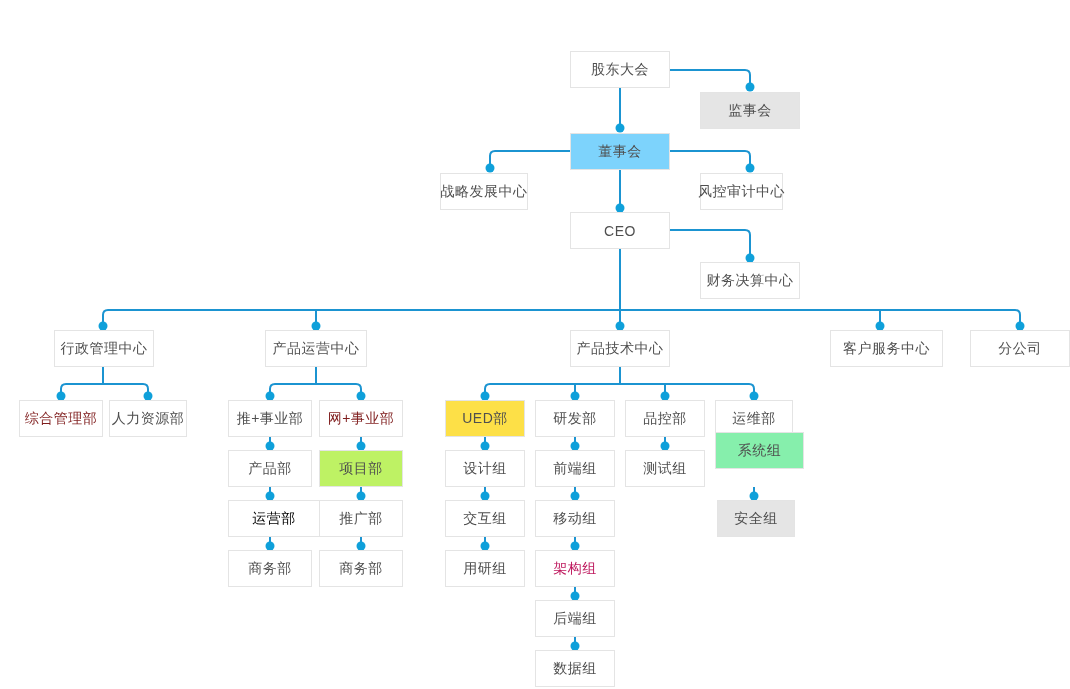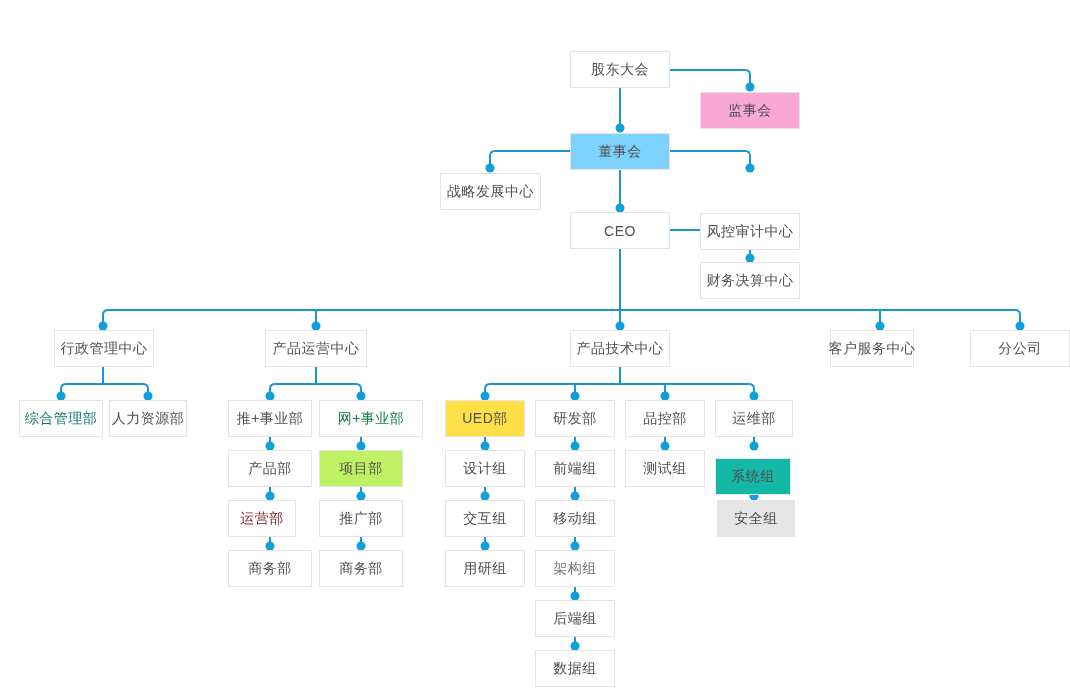--- a/index.html
+++ b/index.html
@@ -109,50 +109,50 @@
       <circle cx="575" cy="496" r="4.5" fill="#0fa0da"></circle>
       <circle cx="575" cy="546" r="4.5" fill="#0fa0da"></circle>
       <circle cx="575" cy="596" r="4.5" fill="#0fa0da"></circle>
       <circle cx="575" cy="646" r="4.5" fill="#0fa0da"></circle>
       <circle cx="665" cy="446" r="4.5" fill="#0fa0da"></circle>
       <circle cx="754" cy="446" r="4.5" fill="#0fa0da"></circle>
       <circle cx="754" cy="496" r="4.5" fill="#0fa0da"></circle>
     </svg>
   <div id="nodes-layer">
       <div class="org-node" style="left: 570px; top: 51px; width: 100px; height: 37px; border-color: rgb(228, 228, 228); background: rgb(255, 255, 255); color: rgb(79, 79, 79);">股东大会</div>
-      <div class="org-node" style="left: 700px; top: 92px; width: 100px; height: 37px; border-color: rgb(228, 228, 228); background: #f9a8d4; color: rgb(79, 79, 79);">监事会</div>
+      <div class="org-node" style="left: 700px; top: 92px; width: 100px; height: 37px; border-color: rgb(228, 228, 228); background: #e5e5e5; color: rgb(79, 79, 79);">监事会</div>
       <div class="org-node" style="left: 570px; top: 133px; width: 100px; height: 37px; border-color: rgb(228, 228, 228); background: #7dd3fc; color: rgb(79, 79, 79);">董事会</div>
-      <div class="org-node" style="left: 440px; top: 173px; width: 101px; height: 37px; border-color: rgb(228, 228, 228); background: rgb(255, 255, 255); color: rgb(79, 79, 79);">战略发展中心</div>
-      <div class="org-node" style="left: 700px; top: 173px; width: 100px; height: 37px; border-color: rgb(228, 228, 228); background: rgb(255, 255, 255); color: rgb(79, 79, 79); margin-top: 40px;">风控审计中心</div>
+      <div class="org-node" style="left: 440px; top: 173px; width: 88px; height: 37px; border-color: rgb(228, 228, 228); background: rgb(255, 255, 255); color: rgb(79, 79, 79);">战略发展中心</div>
+      <div class="org-node" style="left: 700px; top: 173px; width: 83px; height: 37px; border-color: rgb(228, 228, 228); background: rgb(255, 255, 255); color: rgb(79, 79, 79);">风控审计中心</div>
       <div class="org-node" style="left: 570px; top: 212px; width: 100px; height: 37px; border-color: rgb(228, 228, 228); background: rgb(255, 255, 255); color: rgb(79, 79, 79);">CEO</div>
       <div class="org-node" style="left: 700px; top: 262px; width: 100px; height: 37px; border-color: rgb(228, 228, 228); background: rgb(255, 255, 255); color: rgb(79, 79, 79);">财务决算中心</div>
       <div class="org-node" style="left: 54px; top: 330px; width: 100px; height: 37px; border-color: rgb(228, 228, 228); background: rgb(255, 255, 255); color: rgb(79, 79, 79);">行政管理中心</div>
       <div class="org-node" style="left: 265px; top: 330px; width: 102px; height: 37px; border-color: rgb(228, 228, 228); background: rgb(255, 255, 255); color: rgb(79, 79, 79);">产品运营中心</div>
       <div class="org-node" style="left: 570px; top: 330px; width: 100px; height: 37px; border-color: rgb(228, 228, 228); background: rgb(255, 255, 255); color: rgb(79, 79, 79);">产品技术中心</div>
-      <div class="org-node" style="left: 830px; top: 330px; width: 84px; height: 37px; border-color: rgb(228, 228, 228); background: rgb(255, 255, 255); color: rgb(79, 79, 79);">客户服务中心</div>
+      <div class="org-node" style="left: 830px; top: 330px; width: 113px; height: 37px; border-color: rgb(228, 228, 228); background: rgb(255, 255, 255); color: rgb(79, 79, 79);">客户服务中心</div>
       <div class="org-node" style="left: 970px; top: 330px; width: 100px; height: 37px; border-color: rgb(228, 228, 228); background: rgb(255, 255, 255); color: rgb(79, 79, 79);">分公司</div>
-      <div class="org-node" style="left: 19px; top: 400px; width: 84px; height: 37px; border-color: rgb(228, 228, 228); background: rgb(255, 255, 255); color: #0f766e;">综合管理部</div>
+      <div class="org-node" style="left: 19px; top: 400px; width: 84px; height: 37px; border-color: rgb(228, 228, 228); background: rgb(255, 255, 255); color: #7f1d1d;">综合管理部</div>
       <div class="org-node" style="left: 109px; top: 400px; width: 78px; height: 37px; border-color: rgb(228, 228, 228); background: rgb(255, 255, 255); color: rgb(79, 79, 79);">人力资源部</div>
       <div class="org-node" style="left: 228px; top: 400px; width: 84px; height: 37px; border-color: rgb(228, 228, 228); background: rgb(255, 255, 255); color: rgb(79, 79, 79);">推+事业部</div>
-      <div class="org-node" style="left: 319px; top: 400px; width: 104px; height: 37px; border-color: rgb(228, 228, 228); background: rgb(255, 255, 255); color: #15803d;">网+事业部</div>
+      <div class="org-node" style="left: 319px; top: 400px; width: 84px; height: 37px; border-color: rgb(228, 228, 228); background: rgb(255, 255, 255); color: #7f1d1d;">网+事业部</div>
       <div class="org-node" style="left: 445px; top: 400px; width: 80px; height: 37px; border-color: rgb(228, 228, 228); background: #fde047; color: rgb(79, 79, 79);">UED部</div>
       <div class="org-node" style="left: 535px; top: 400px; width: 80px; height: 37px; border-color: rgb(228, 228, 228); background: rgb(255, 255, 255); color: rgb(79, 79, 79);">研发部</div>
       <div class="org-node" style="left: 625px; top: 400px; width: 80px; height: 37px; border-color: rgb(228, 228, 228); background: rgb(255, 255, 255); color: rgb(79, 79, 79);">品控部</div>
       <div class="org-node" style="left: 715px; top: 400px; width: 78px; height: 37px; border-color: rgb(228, 228, 228); background: rgb(255, 255, 255); color: rgb(79, 79, 79);">运维部</div>
       <div class="org-node" style="left: 228px; top: 450px; width: 84px; height: 37px; border-color: rgb(228, 228, 228); background: rgb(255, 255, 255); color: rgb(79, 79, 79);">产品部</div>
       <div class="org-node" style="left: 319px; top: 450px; width: 84px; height: 37px; border-color: rgb(228, 228, 228); background: #bef264; color: rgb(79, 79, 79);">项目部</div>
       <div class="org-node" style="left: 445px; top: 450px; width: 80px; height: 37px; border-color: rgb(228, 228, 228); background: rgb(255, 255, 255); color: rgb(79, 79, 79);">设计组</div>
       <div class="org-node" style="left: 535px; top: 450px; width: 80px; height: 37px; border-color: rgb(228, 228, 228); background: rgb(255, 255, 255); color: rgb(79, 79, 79);">前端组</div>
       <div class="org-node" style="left: 625px; top: 450px; width: 80px; height: 37px; border-color: rgb(228, 228, 228); background: rgb(255, 255, 255); color: rgb(79, 79, 79);">测试组</div>
-      <div class="org-node" style="left: 715px; top: 458px; width: 76px; height: 37px; border-color: rgb(228, 228, 228); background: #14b8a6; color: rgb(79, 79, 79);">系统组</div>
-      <div class="org-node" style="left: 228px; top: 500px; width: 68px; height: 37px; border-color: rgb(228, 228, 228); background: rgb(255, 255, 255); color: #7f1d1d;">运营部</div>
+      <div class="org-node" style="left: 715px; top: 432px; width: 89px; height: 37px; border-color: rgb(228, 228, 228); background: #86efac; color: rgb(79, 79, 79);">系统组</div>
+      <div class="org-node" style="left: 228px; top: 500px; width: 92px; height: 37px; border-color: rgb(228, 228, 228); background: rgb(255, 255, 255); color: #000000;">运营部</div>
       <div class="org-node" style="left: 319px; top: 500px; width: 84px; height: 37px; border-color: rgb(228, 228, 228); background: rgb(255, 255, 255); color: rgb(79, 79, 79);">推广部</div>
       <div class="org-node" style="left: 445px; top: 500px; width: 80px; height: 37px; border-color: rgb(228, 228, 228); background: rgb(255, 255, 255); color: rgb(79, 79, 79);">交互组</div>
       <div class="org-node" style="left: 535px; top: 500px; width: 80px; height: 37px; border-color: rgb(228, 228, 228); background: rgb(255, 255, 255); color: rgb(79, 79, 79);">移动组</div>
       <div class="org-node" style="left: 717px; top: 500px; width: 78px; height: 37px; border-color: rgb(228, 228, 228); background: #e5e5e5; color: rgb(79, 79, 79);">安全组</div>
       <div class="org-node" style="left: 228px; top: 550px; width: 84px; height: 37px; border-color: rgb(228, 228, 228); background: rgb(255, 255, 255); color: rgb(79, 79, 79);">商务部</div>
       <div class="org-node" style="left: 319px; top: 550px; width: 84px; height: 37px; border-color: rgb(228, 228, 228); background: rgb(255, 255, 255); color: rgb(79, 79, 79);">商务部</div>
       <div class="org-node" style="left: 445px; top: 550px; width: 80px; height: 37px; border-color: rgb(228, 228, 228); background: rgb(255, 255, 255); color: rgb(79, 79, 79);">用研组</div>
-      <div class="org-node" style="left: 535px; top: 550px; width: 80px; height: 37px; border-color: rgb(228, 228, 228); background: rgb(255, 255, 255); color: #737373;">架构组</div>
+      <div class="org-node" style="left: 535px; top: 550px; width: 80px; height: 37px; border-color: rgb(228, 228, 228); background: rgb(255, 255, 255); color: #be185d;">架构组</div>
       <div class="org-node" style="left: 535px; top: 600px; width: 80px; height: 37px; border-color: rgb(228, 228, 228); background: rgb(255, 255, 255); color: rgb(79, 79, 79);">后端组</div>
       <div class="org-node" style="left: 535px; top: 650px; width: 80px; height: 37px; border-color: rgb(228, 228, 228); background: rgb(255, 255, 255); color: rgb(79, 79, 79);">数据组</div>
     </div>
 </div>
 
 </body></html>

